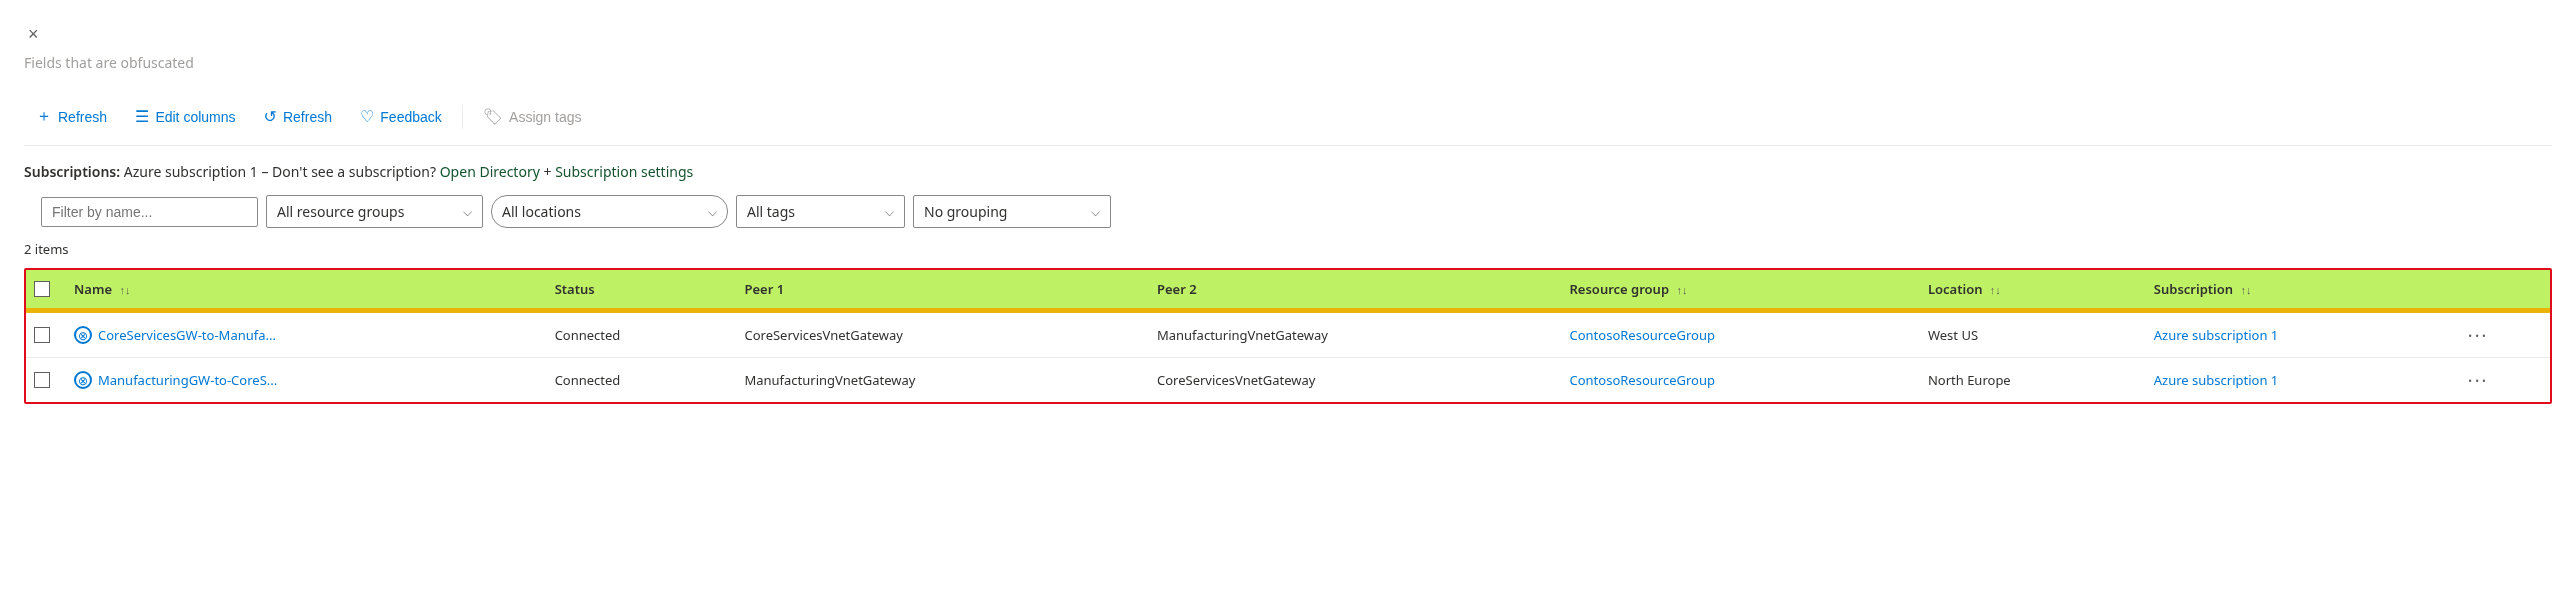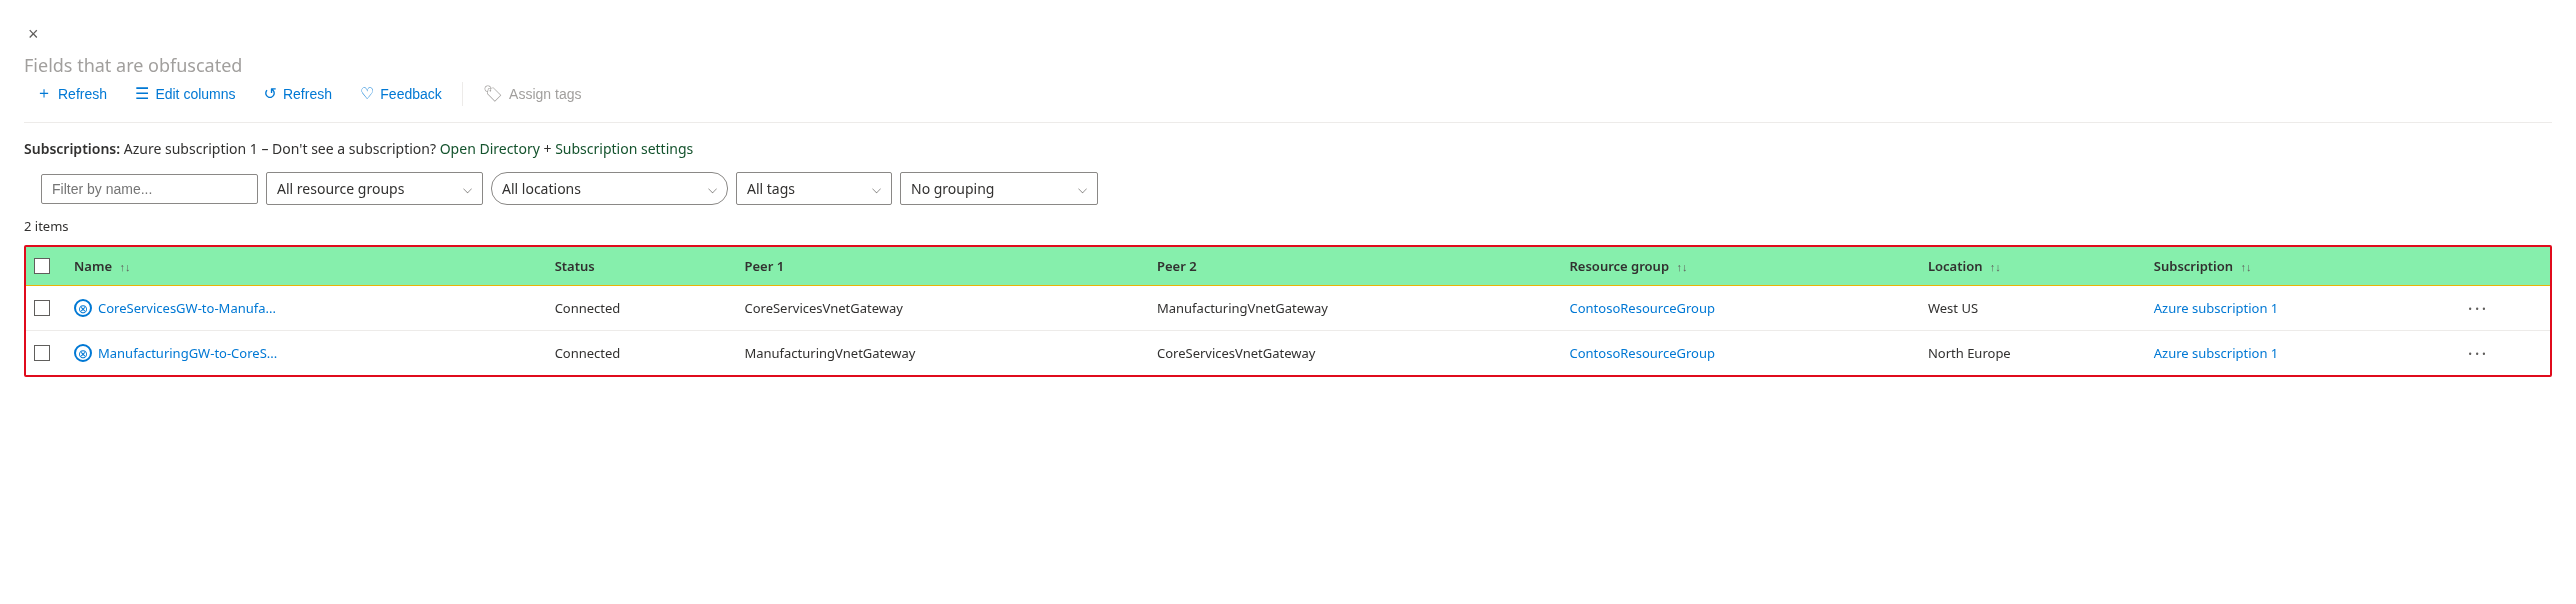--- a/index.html
+++ b/index.html
@@ -36,23 +36,23 @@
     }
     .close-btn {
       background: none;
       border: none;
       font-size: 18px;
       color: #605e5c;
       cursor: pointer;
       padding: 4px;
     }
     .subtitle {
-      font-size: 18px;
+      font-size: 14px;
       color: #a19f9d;
-      margin-bottom: 0;
+      margin-bottom: 28px;
     }
 
     
     .toolbar {
       display: flex;
       align-items: center;
       gap: 4px;
       margin-bottom: 16px;
       padding-bottom: 12px;
       border-bottom: 1px solid #edebe9;
@@ -114,21 +114,21 @@
       border-radius: 2px;
       font-size: 14px;
       color: #323130;
       cursor: pointer;
       background: #fff;
       white-space: nowrap;
       gap: 8px;
     }
     .filter-dropdown.resource-groups { width: 217px; }
     .filter-dropdown.locations { width: 237px; border-radius: 16px; }
-    .filter-dropdown.tags { width: 156px; }
+    .filter-dropdown.tags { width: 169px; }
     .filter-dropdown.grouping { width: 198px; }
     .chevron { color: #605e5c; font-size: 12px; }
 
     
     .items-count {
       font-size: 13px;
       color: #323130;
       margin-bottom: 10px;
     }
 
@@ -136,22 +136,22 @@
     .table-container {
       border: 2px solid #e00b1c;
       border-radius: 2px;
       width: 100%;
     }
     table {
       width: 100%;
       border-collapse: collapse;
     }
     thead tr {
-      background: #86efac;
-      border-bottom: 1px solid #eab308;
+      background: #bef264;
+      border-bottom: 5px solid #eab308;
     }
     thead th {
       padding: 10px 12px;
       text-align: left;
       font-weight: 600;
       font-size: 13px;
       color: #323130;
       white-space: nowrap;
       user-select: none;
     }

